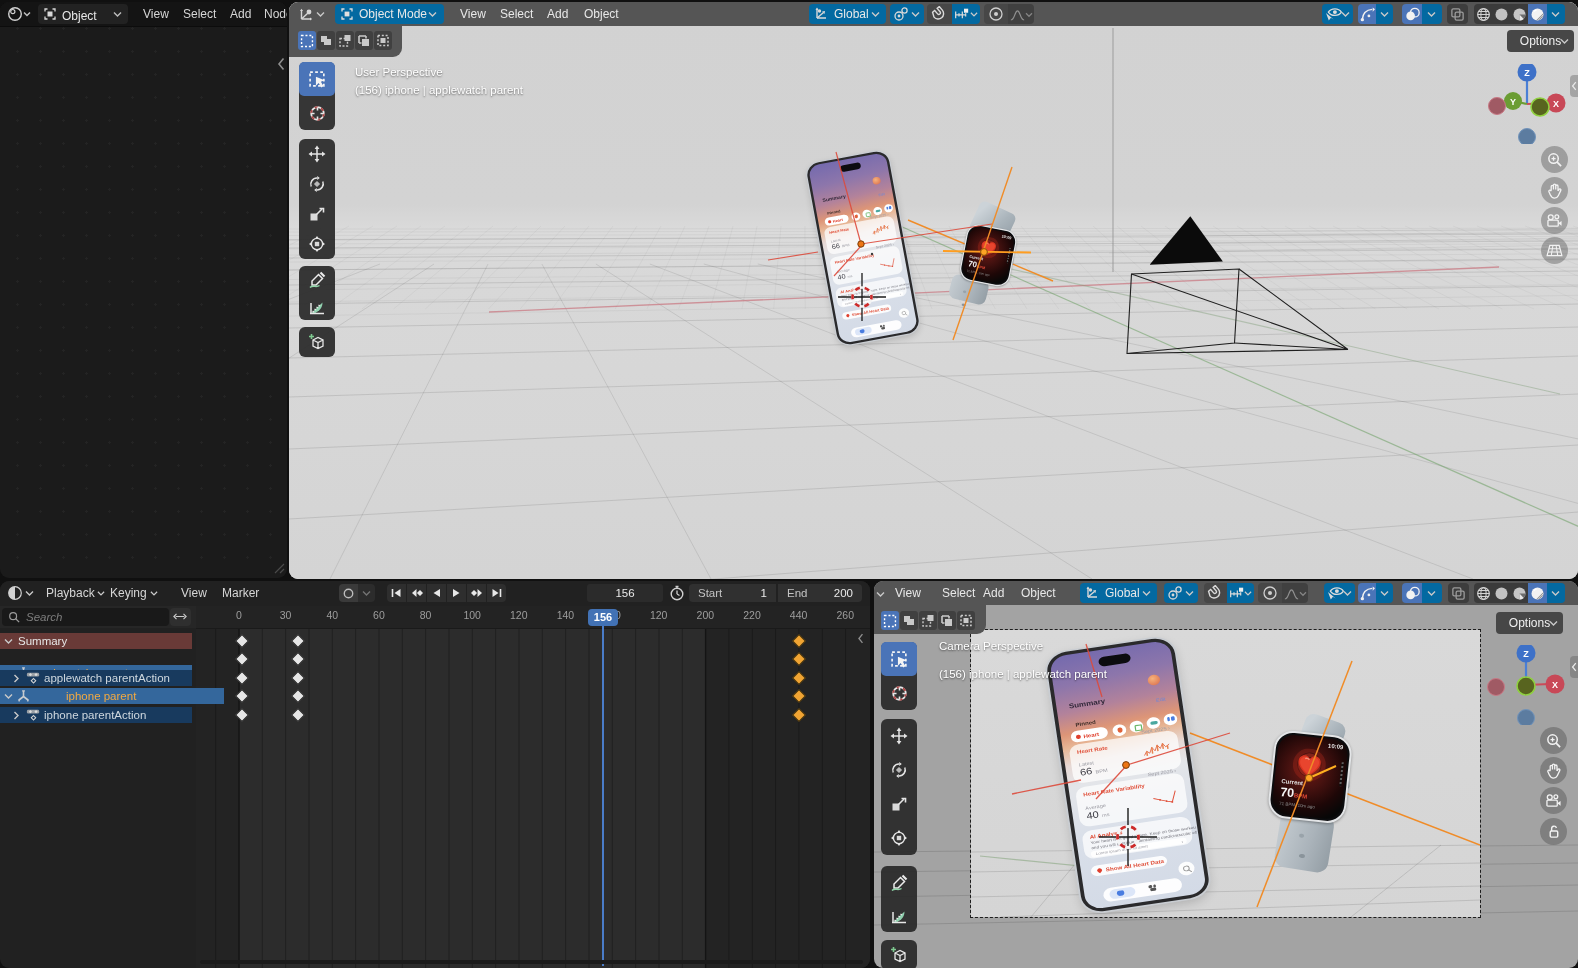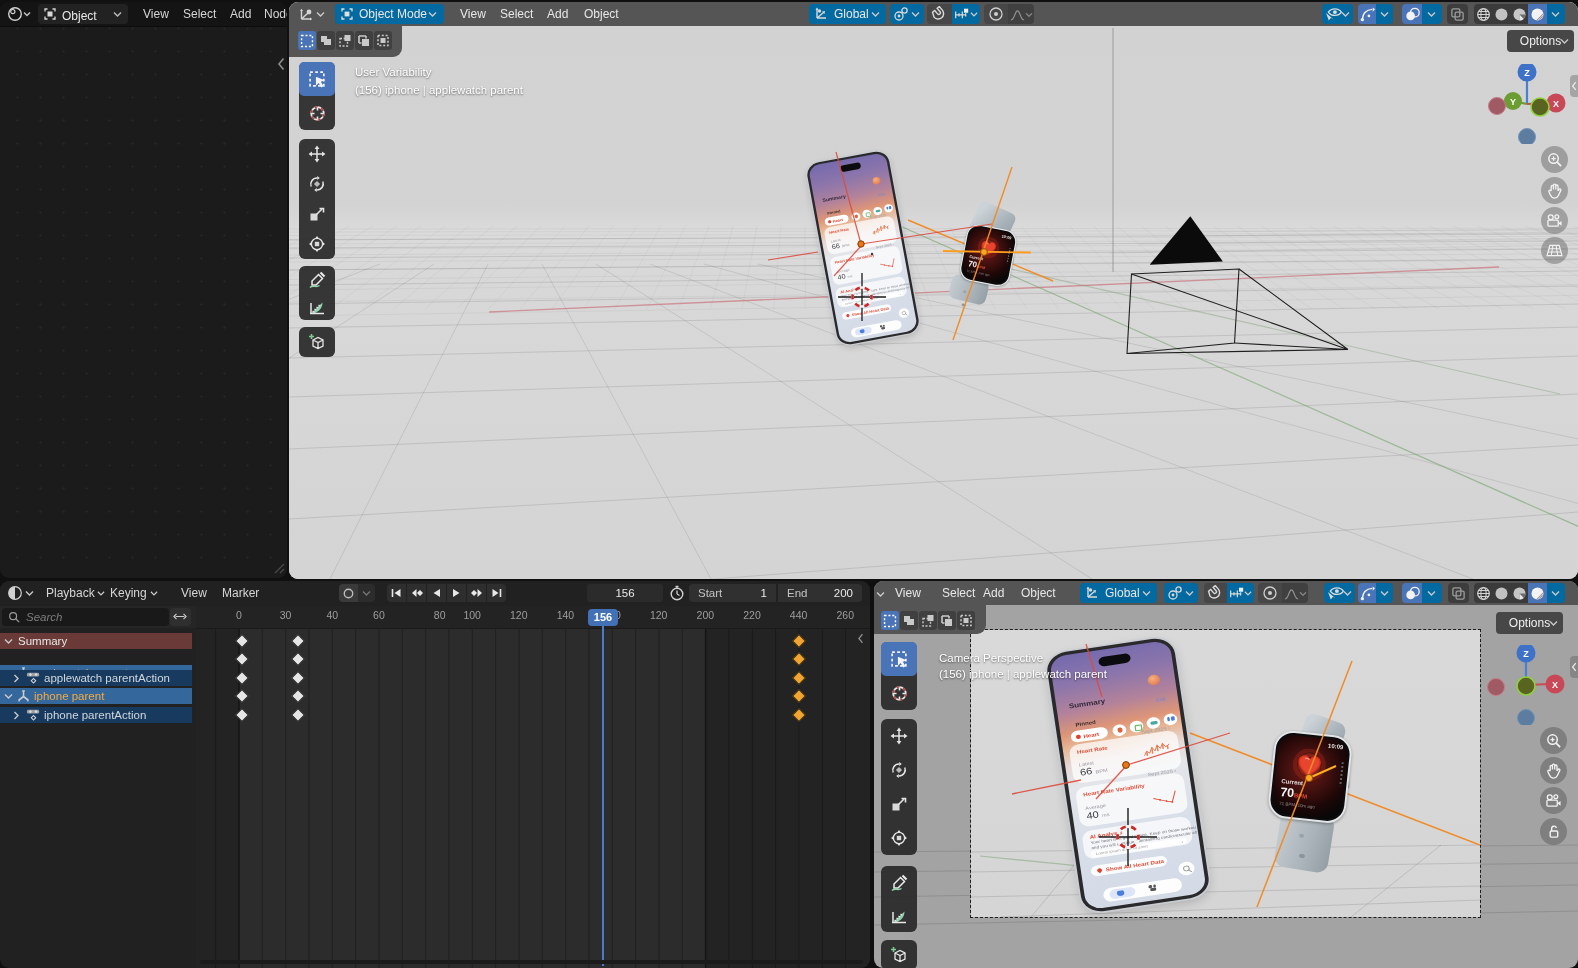--- a/index.html
+++ b/index.html
@@ -644,21 +644,21 @@
         <rect x="4.5" y="5" width="5" height="5" fill="#c9c9c9"></rect>
       </svg>
     </div>
 
   <div class="opt" style="left:1218px;top:28px;width:67px;">Options
     <svg class="abs" style="right:5px;top:8px" width="9" height="7">
         <use href="#s-chev"></use>
       </svg>
   </div>
 
-  <div class="ovtext" style="left:66px;top:64px;">User Variability</div>
+  <div class="ovtext" style="left:66px;top:64px;">User Perspective</div>
   <div class="ovtext" style="left:66px;top:82px;">(156) iphone | applewatch parent</div>
 
   <div class="toolgrp" style="left:10px;top:60px;height:68px;">
     <div class="toolbtn on" style="height:34px;">
         <svg width="19" height="19" viewBox="0 0 18 18">
           <use href="#s-boxsel"></use>
         </svg>
       </div>
     <div class="toolbtn" style="height:34px;">
         <svg width="19" height="19" viewBox="0 0 18 18">
@@ -797,21 +797,21 @@
   <div class="abs" style="left:170px;top:27px;width:21px;height:18px;background:#2f2f2f;border-radius:4px;">
     <svg class="abs" style="left:3px;top:4px" width="14" height="9" viewBox="0 0 16 10">
         <use href="#s-arrlr"></use>
       </svg>
   </div>
   <div id="ruler" class="abs" style="left:0;top:25px;width:870px;height:22px;font-size:10.5px;color:#9d9d9d;">
       <span style="position:absolute;left:219px;top:3px;width:40px;text-align:center;">0</span>
       <span style="position:absolute;left:265.634px;top:3px;width:40px;text-align:center;">30</span>
       <span style="position:absolute;left:312.26800000000003px;top:3px;width:40px;text-align:center;">40</span>
       <span style="position:absolute;left:358.90200000000004px;top:3px;width:40px;text-align:center;">60</span>
-      <span style="position:absolute;left:405.536px;top:3px;width:40px;text-align:right;">80</span>
+      <span style="position:absolute;left:405.536px;top:3px;width:40px;text-align:center;">80</span>
       <span style="position:absolute;left:452.17px;top:3px;width:40px;text-align:center;">100</span>
       <span style="position:absolute;left:498.8040000000001px;top:3px;width:40px;text-align:center;">120</span>
       <span style="position:absolute;left:545.438px;top:3px;width:40px;text-align:center;">140</span>
       <span style="position:absolute;left:592.072px;top:3px;width:40px;text-align:center;">160</span>
       <span style="position:absolute;left:638.706px;top:3px;width:40px;text-align:center;">120</span>
       <span style="position:absolute;left:685.34px;top:3px;width:40px;text-align:center;">200</span>
       <span style="position:absolute;left:731.974px;top:3px;width:40px;text-align:center;">220</span>
       <span style="position:absolute;left:778.6080000000001px;top:3px;width:40px;text-align:center;">440</span>
       <span style="position:absolute;left:825.2420000000001px;top:3px;width:40px;text-align:center;">260</span>
     </div>
@@ -836,21 +836,21 @@
   </div>
   <div class="tl-row" style="top:88.5px;background:#183a5e;color:#cfd8df;">
     <svg class="abs" style="left:12px;top:5px;transform:rotate(-90deg)" width="9" height="7">
         <use href="#s-chev"></use>
       </svg>
     <svg class="abs" style="left:25px;top:0px" width="17" height="15" viewBox="0 0 18 16">
         <use href="#s-action"></use>
       </svg>
     <span style="margin-left:44px;">applewatch parentAction</span>
   </div>
-  <div class="tl-row" style="top:107px;background:#34679c;">
+  <div class="tl-row" style="top:107px;background:#34679c;padding-left:32px;">
     <svg class="abs" style="left:4px;top:5px" width="9" height="7">
         <use href="#s-chev"></use>
       </svg>
     <svg class="abs" style="left:16px;top:1px" width="15" height="15" viewBox="0 0 16 16">
         <use href="#s-axes3"></use>
       </svg>
     <span style="margin-left:34px;color:#f4aa41;">iphone parent</span>
   </div>
   <div class="tl-row" style="top:125.5px;background:#183a5e;color:#cfd8df;">
     <svg class="abs" style="left:12px;top:5px;transform:rotate(-90deg)" width="9" height="7">
@@ -1245,21 +1245,21 @@
       <svg class="abs" style="left:2px;top:2px" width="14" height="15" viewBox="0 0 14 15">
         <rect x="2" y="2.5" width="10" height="10" fill="none" stroke="#c9c9c9" stroke-width="1.5" stroke-dasharray="2 1.8"></rect>
         <rect x="4.5" y="5" width="5" height="5" fill="#c9c9c9"></rect>
       </svg>
     </div>
   <div class="opt" style="left:622px;top:31px;width:67px;">Options
     <svg class="abs" style="right:5px;top:8px" width="9" height="7">
         <use href="#s-chev"></use>
       </svg>
   </div>
-  <div class="ovtext" style="left:65px;top:71px;text-align:right;">Camera Perspective</div>
+  <div class="ovtext" style="left:65px;top:59px;text-align:right;">Camera Perspective</div>
   <div class="ovtext" style="left:65px;top:87px;">(156) iphone | applewatch parent</div>
 
   <div class="toolgrp" style="left:7px;top:61px;height:68px;">
     <div class="toolbtn on" style="height:34px;">
         <svg width="19" height="19" viewBox="0 0 18 18">
           <use href="#s-boxsel"></use>
         </svg>
       </div>
     <div class="toolbtn" style="height:34px;">
         <svg width="19" height="19" viewBox="0 0 18 18">

